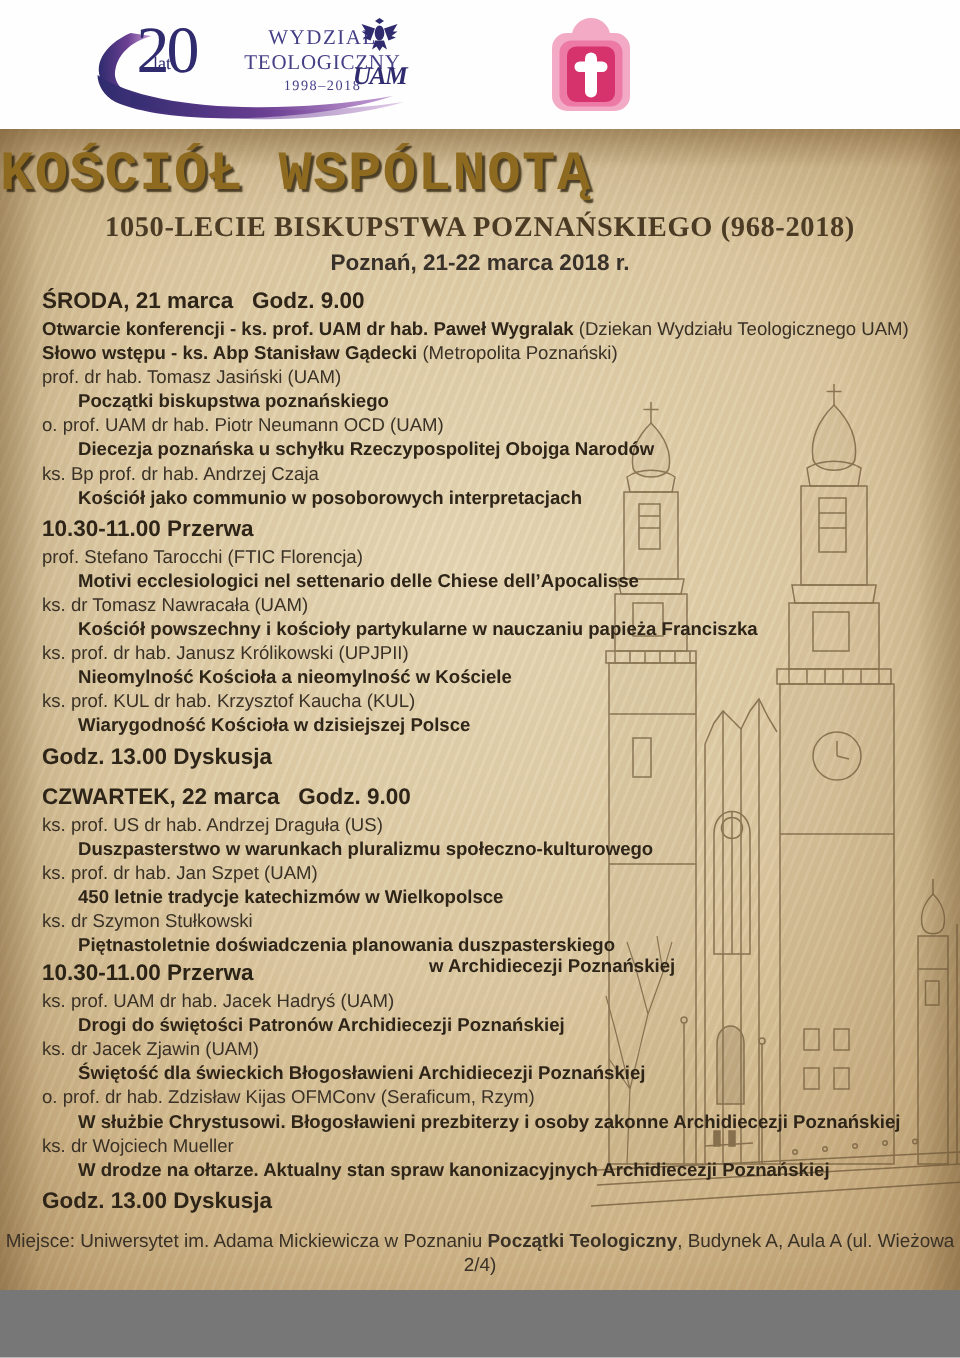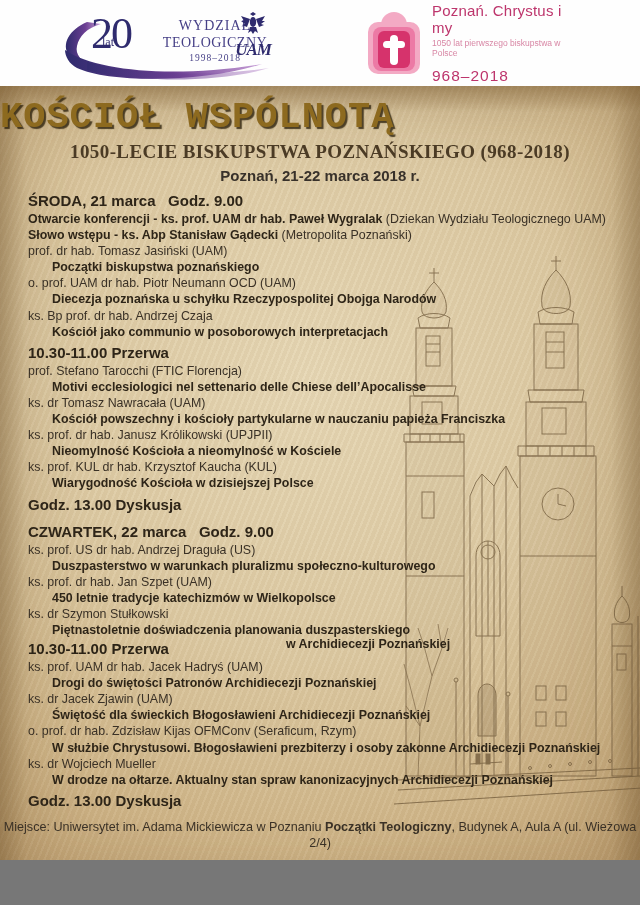--- a/index.html
+++ b/index.html
@@ -140,25 +140,20 @@
     </div>
 
     <div class="logo-right">
       <div class="pink-emblem">
         <div class="pe-circle"></div>
         <div class="pe-outer"></div>
         <div class="pe-mid"></div>
         <div class="pe-inner"></div>
         <div class="pe-cross-v"></div>
         <div class="pe-cross-h"></div>
-      </div>
-      <div class="pink-text">
-        <div class="pt1">Poznań. Chrystus i my</div>
-        <div class="pt2">1050 lat pierwszego biskupstwa w Polsce</div>
-        <div class="pt3">968–2018</div>
       </div>
     </div>
   </div>
 
   <div class="parchment">
 
     <svg class="church-svg" width="256" height="560" viewBox="0 0 256 560" fill="none" stroke="#6d5738" stroke-width="1">
       <g opacity="0.9">
 
         <g>

